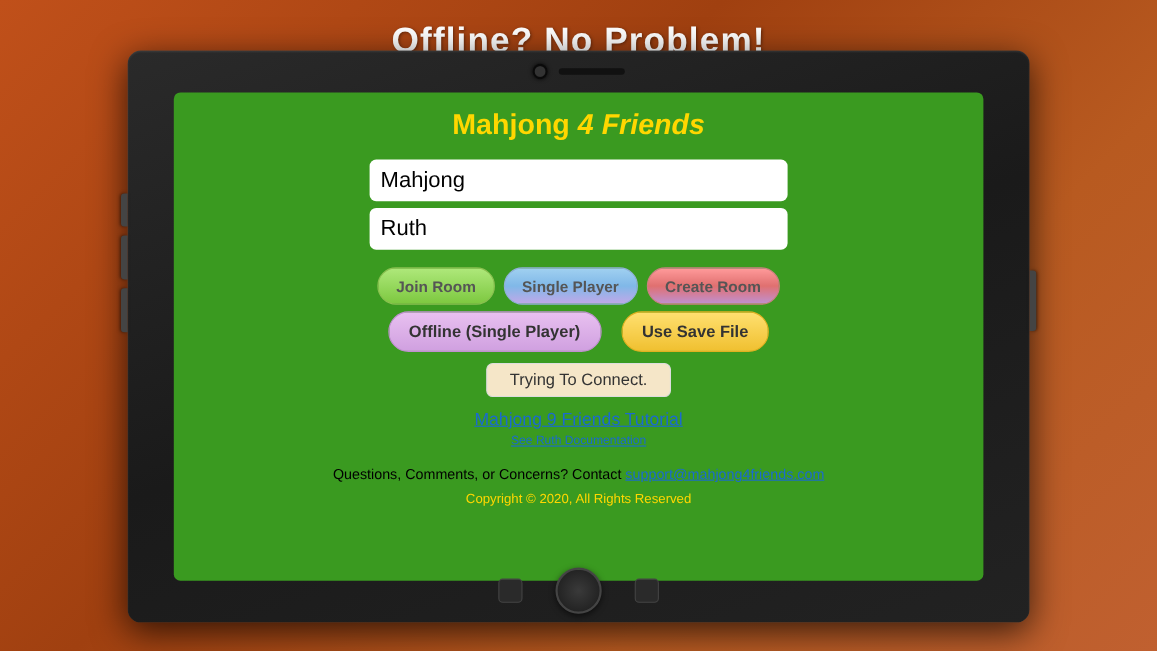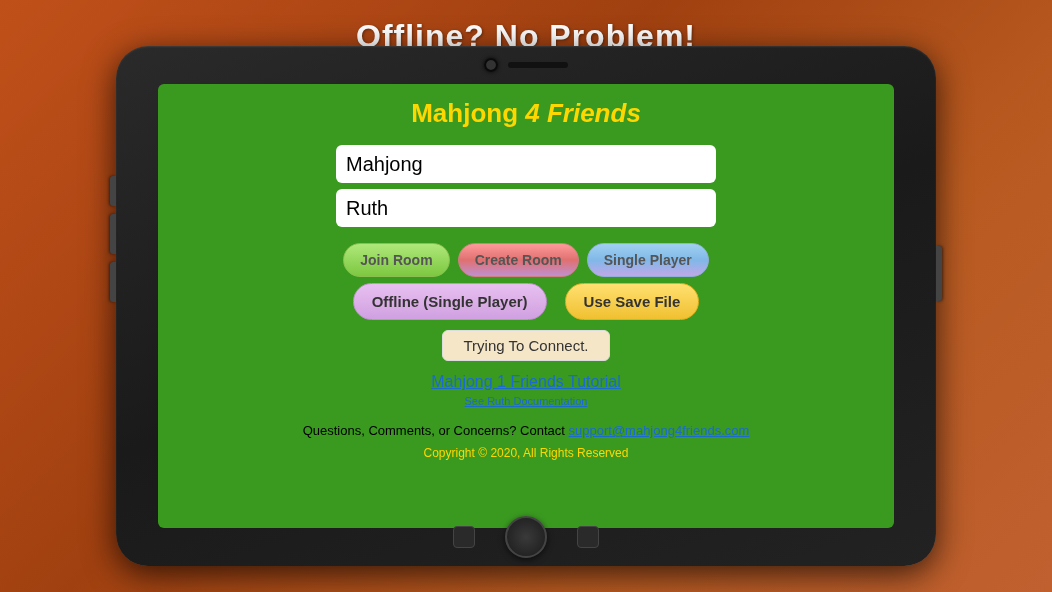--- a/index.html
+++ b/index.html
@@ -33,21 +33,21 @@
       width: 820px;
       height: 520px;
       margin-top: 20px;
     }
 
     
     .phone-body {
       position: absolute;
       top: 0; left: 0; right: 0; bottom: 0;
       background: linear-gradient(160deg, #2a2a2a 0%, #1a1a1a 50%, #222 100%);
-      border-radius: 32px;
+      border-radius: 12px;
       box-shadow: 0 8px 32px rgba(0,0,0,0.7), inset 0 1px 2px rgba(255,255,255,0.1);
     }
 
     
     .phone-left-buttons {
       position: absolute;
       left: -6px;
       top: 130px;
       display: flex;
       flex-direction: column;
@@ -317,34 +317,34 @@
         <div class="app-title">
           <span class="app-title-mahjong">Mahjong </span><span class="app-title-friends">4 Friends</span>
         </div>
 
         <input class="input-field" type="text" value="Mahjong" placeholder="Game Name" style="">
 
         <input class="input-field" type="text" value="Ruth" placeholder="Your Name" style="">
 
         <div class="buttons-row1">
           <button class="btn btn-join">Join Room</button>
+          <button class="btn btn-single-top">Single Player</button>
           <button class="btn btn-create">Create Room</button>
-          <button class="btn btn-single-top">Single Player</button>
         </div>
 
         <div class="buttons-row2">
           <button class="btn-offline">Offline (Single Player)</button>
           <button class="btn-save">Use Save File</button>
         </div>
 
         <div class="status-box">
           <span>Trying To Connect.</span>
         </div>
 
-        <a class="tutorial-link" href="#">Mahjong 1 Friends Tutorial</a>
+        <a class="tutorial-link" href="#">Mahjong 9 Friends Tutorial</a>
 
         <a class="docs-link" href="#">See Ruth Documentation</a>
 
         <p class="contact-text">
           <span>Questions, Comments, or Concerns? Contact </span><a class="contact-link" href="#">support@mahjong4friends.com</a>
         </p>
 
 
         <div class="copyright-text">Copyright © 2020, All Rights Reserved</div>
 

